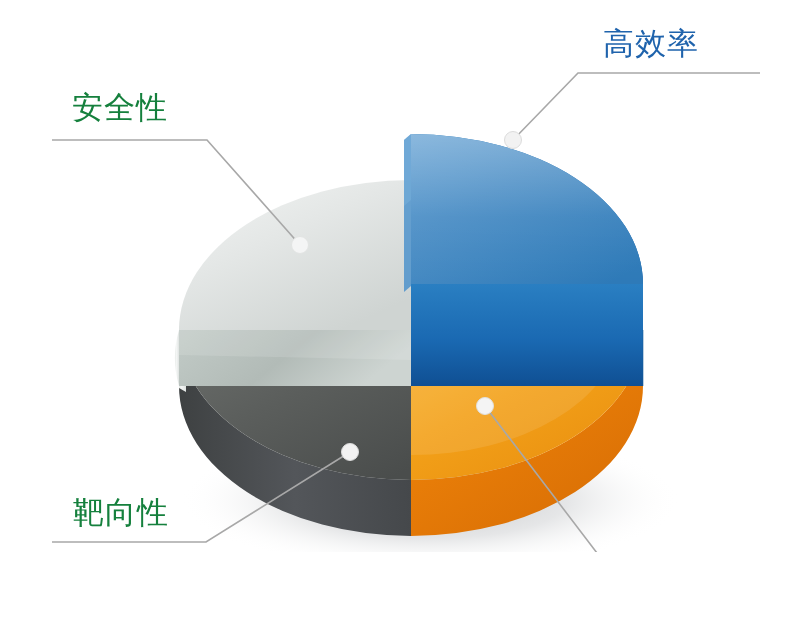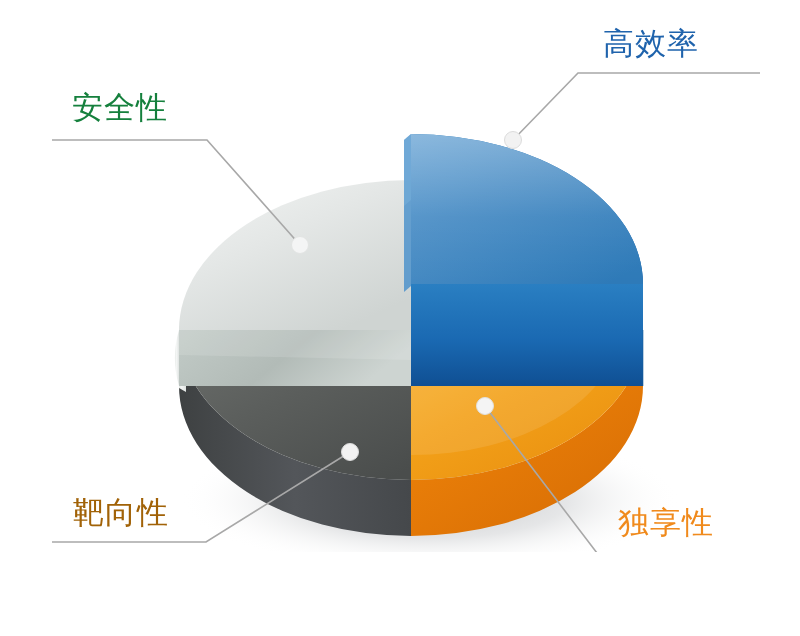--- a/index.html
+++ b/index.html
@@ -38,21 +38,21 @@
     color: #1f63ac;
   }
   #label-security {
     left: 72px;
     top: 92px;
     color: #15803d;
   }
   #label-targeting {
     left: 73px;
     top: 497px;
-    color: #a16207;
+    color: #15803d;
   }
   #label-exclusive {
     left: 618px;
     top: 507px;
     color: #f08a1c;
   }
 </style>
 </head>
 <body>
 
@@ -231,15 +231,14 @@
       <circle cx="485" cy="406" r="8.5" fill="#f4f4f4" stroke="#e0e0e0" stroke-width="1"></circle>
     </g>
   </svg>
 
   <div class="label" id="label-efficiency">高效率</div>
 
   <div class="label" id="label-security">安全性</div>
 
   <div class="label" id="label-targeting">靶向性</div>
 
-  <div class="label" id="label-exclusive">独享性</div>
 
 </div>
 
 </body></html>

